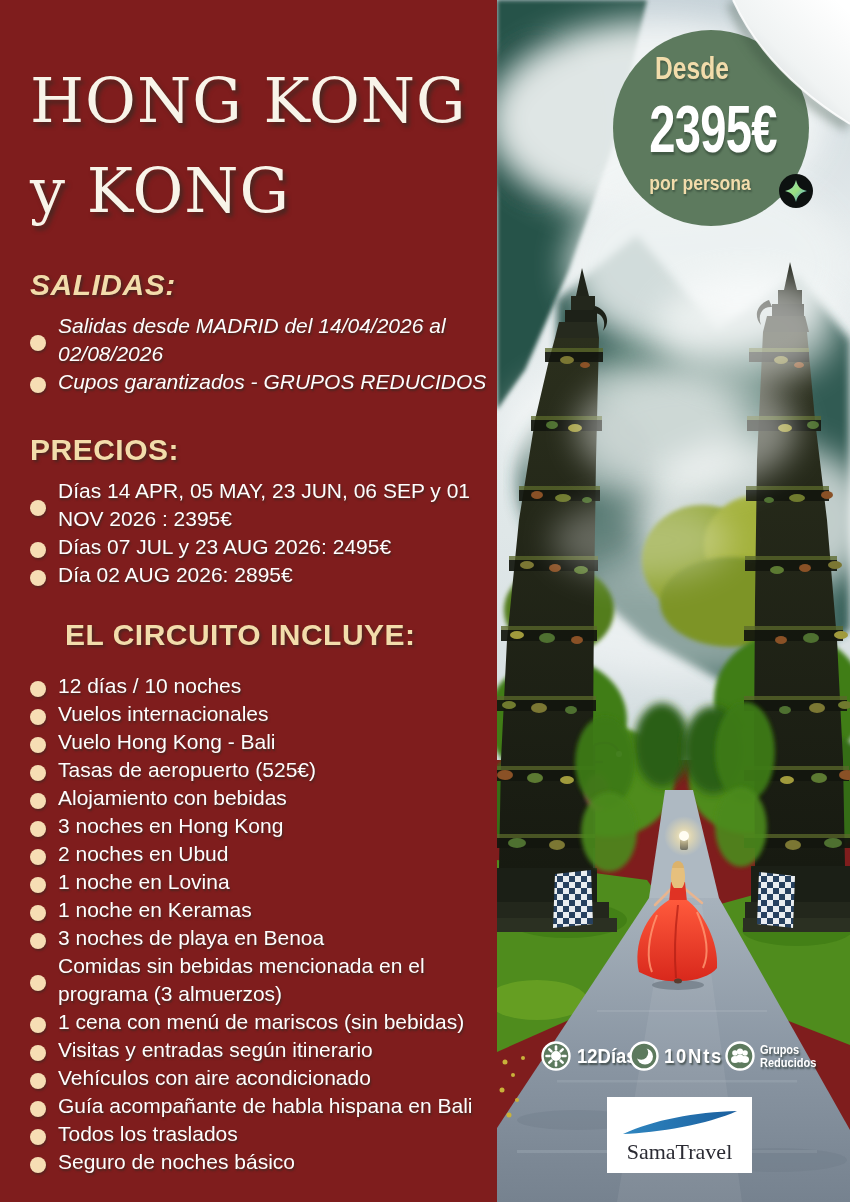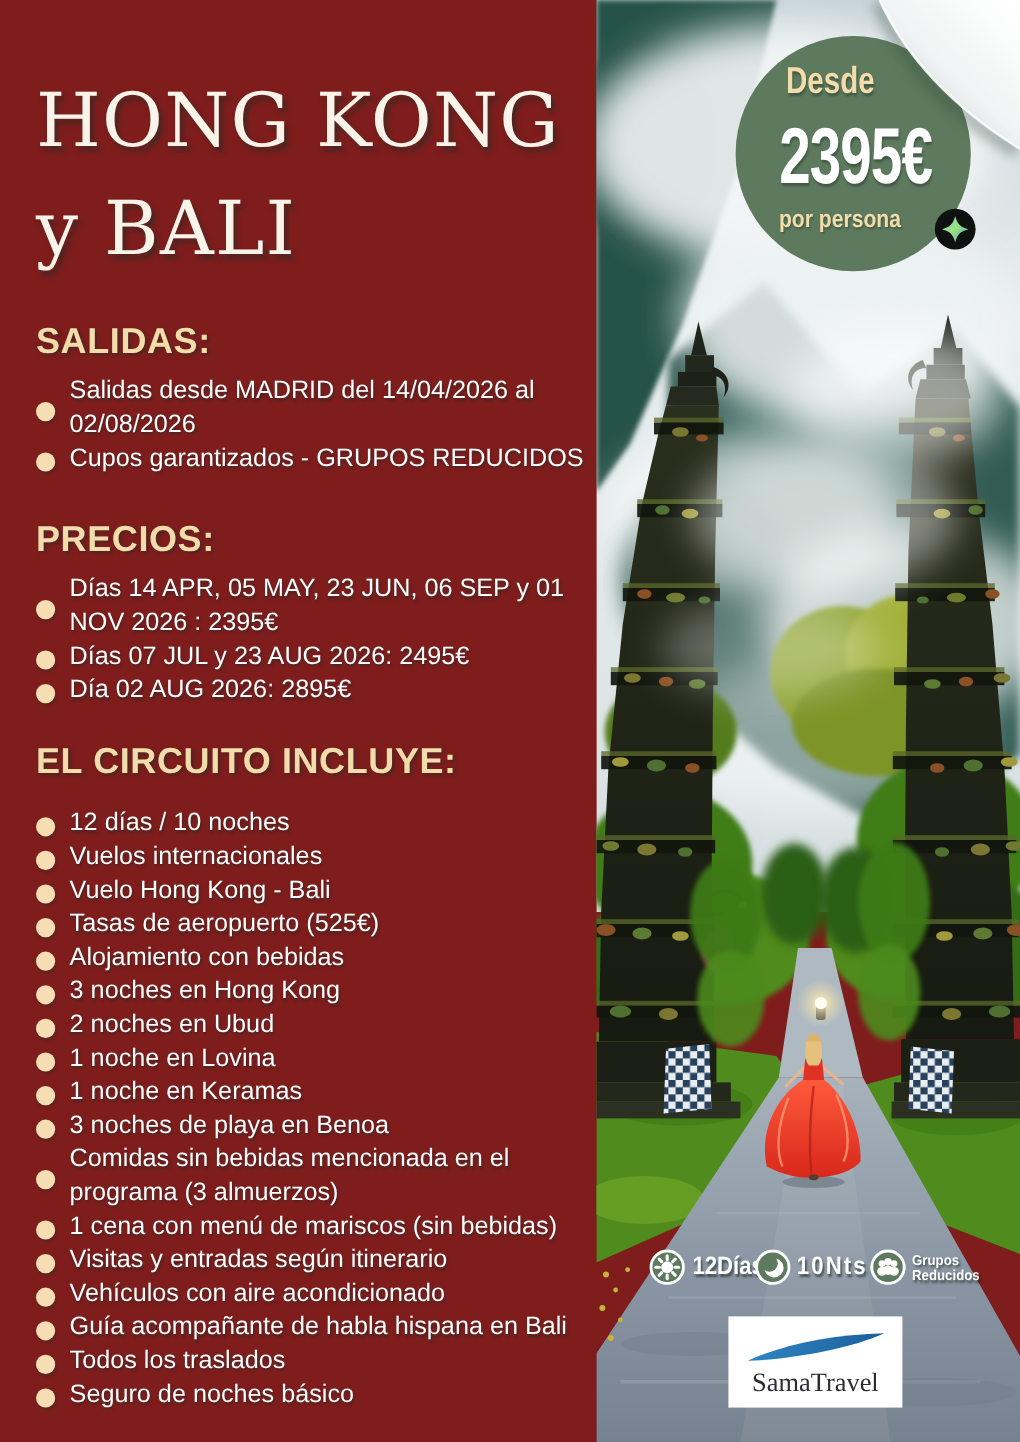--- a/index.html
+++ b/index.html
@@ -10,24 +10,24 @@
          font-size:62px;line-height:90px;color:#f8f4e9;letter-spacing:1px;
          text-shadow:3px 4px 4px rgba(30,46,36,.55);}
   .sec{position:absolute;left:30px;width:462px;}
   .sec h2{margin:0 0 10px;font-size:30px;line-height:34px;font-weight:bold;color:#f2dcab;
           letter-spacing:.5px;text-shadow:2px 2px 3px rgba(30,46,36,.5);}
   .sec ul{list-style:none;margin:0;padding:0;}
   .sec li{display:flex;align-items:center;font-size:21px;line-height:28px;color:#fdfdfd;
           text-shadow:1px 2px 2px rgba(30,46,36,.55);}
   .dot{flex:none;width:16px;height:16px;border-radius:50%;background:#f6ddb4;
        margin:6px 12px 0 0;box-shadow:1px 2px 2px rgba(30,46,36,.35);}
-  .sec-salidas{top:268px;}
+  .sec-salidas{top:268px;font-style:italic;}
   .sec-precios{top:433px;}
   .sec-circuito{top:618px;}
-  .sec-circuito h2{margin-bottom:20px;}
+  .sec-circuito h2{margin-bottom:20px;margin-left:35px;}
   
   .photo{position:absolute;left:497px;top:0;width:353px;height:1202px;}
   
   .badge-svg{position:absolute;left:580px;top:0;width:270px;height:270px;}
   .badge-text{position:absolute;text-align:center;font-weight:bold;color:#f2dcab;
               text-shadow:1px 2px 2px rgba(25,40,30,.4);}
   .b-desde{left:592px;top:52px;width:200px;font-size:29px;transform:scale(.85,1.08);}
   .b-price{left:613px;top:96px;width:200px;font-size:59px;color:#ffffff;letter-spacing:-1px;
            transform:scale(.8,1.12);}
   .b-per{left:600px;top:172px;width:200px;font-size:20px;transform:scale(.88,1.02);}
@@ -287,21 +287,21 @@
           <circle cx="5" cy="1090" r="2.5"></circle>
         <circle cx="20" cy="1100" r="2"></circle>
           <circle cx="12" cy="1115" r="2.5"></circle>
           <circle cx="26" cy="1058" r="2"></circle>
       </g>
     </svg>
   </div>
 
   <div class="title">
     <div>HONG KONG</div>
-    <div>y BALI</div>
+    <div>y KONG</div>
   </div>
 
   <section class="sec sec-salidas">
     <h2>SALIDAS:</h2>
     <ul>
 
         <li>
           <span class="dot"></span>
           <span>Salidas desde MADRID del 14/04/2026 al 02/08/2026</span>
         </li>

